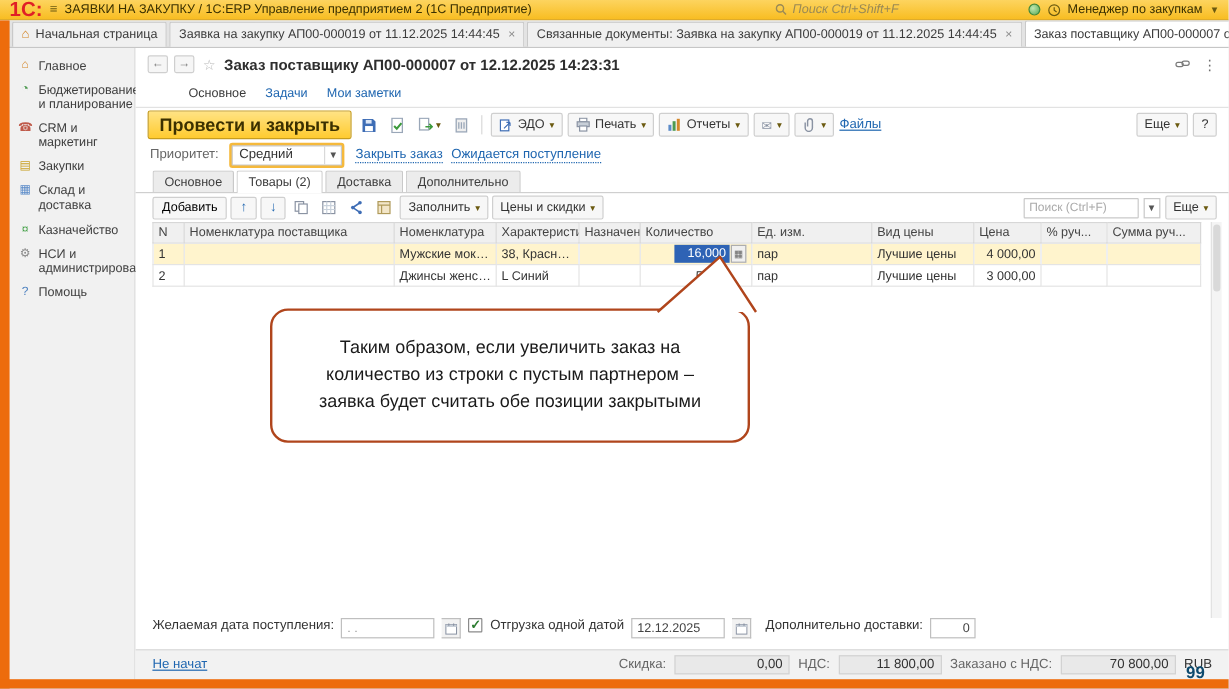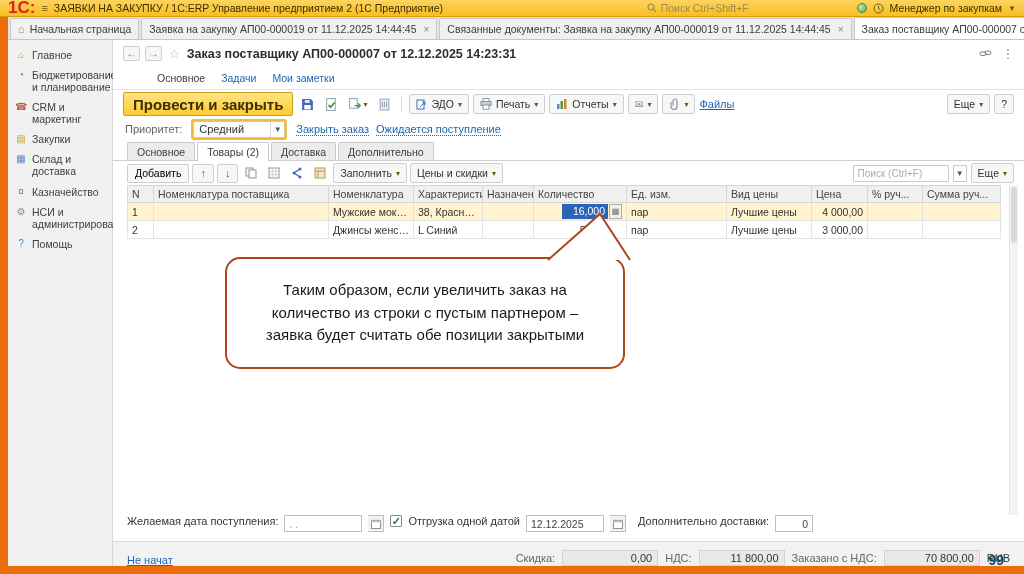--- a/index.html
+++ b/index.html
@@ -15,21 +15,21 @@
   
   .window { position:absolute; left:0; top:0; right:0; bottom:8px; display:flex; flex-direction:column; background:#fff; }
 
   
   .titlebar { height:17px; flex:0 0 17px; background:linear-gradient(180deg,#FDD45F 0%,#F8BD22 100%);
               border-bottom:1px solid #D89B00; display:flex; align-items:center; padding:0 8px; gap:6px; font-size:10.5px; color:#3A3000; }
   .logo { color:#E01F26; font-weight:bold; font-size:17px; }
   .menu-ic { color:#6B5A10; font-size:11px; cursor:default; }
   .tb-title { white-space:nowrap; overflow:hidden; }
   .tb-sp1 { flex:2; } .tb-sp2 { flex:1; }
-  .tb-search { display:flex; align-items:center; gap:4px; color:#9A8A55; white-space:nowrap; }
+  .tb-search { display:flex; align-items:center; gap:4px; color:#9A8A55; white-space:nowrap;font-style:italic; }
   .tb-right { display:flex; align-items:center; gap:6px; white-space:nowrap; }
   .disc-circle { width:10px; height:10px; border-radius:50%; background:radial-gradient(circle at 35% 35%, #BFE8B0, #57A857); border:1px solid #3F8A3F; }
   .car { font-size:8px; color:#6B5A10; }
 
   
   .tabbar { height:23px; flex:0 0 23px; background:#E3E3E3; border-bottom:1px solid #C6C6C6;
             display:flex; align-items:flex-end; padding-left:10px; gap:2px; }
   .wtab { display:flex; align-items:center; gap:5px; height:21px; padding:0 7px; background:#F0F0F0;
           border:1px solid #C9C9C9; border-bottom:none; border-radius:2px 2px 0 0; font-size:10.5px; color:#3C3C3C;
           white-space:nowrap; cursor:default; }
@@ -125,21 +125,21 @@
            font-size:10.5px; color:#444; }
   .field.date { width:78px; }
   .cal-btn { width:16px; height:17px; border:1px solid #BFBFBF; border-left:none; background:#F2F2F2;
              display:flex; align-items:center; justify-content:center; }
   .checkbox { width:12px; height:12px; border:1px solid #8A8A8A; background:#fff; color:#2E7D32; font-size:11px;
               font-weight:bold; line-height:10px; text-align:center; border-radius:1px; }
   .num-field { width:38px; justify-content:flex-end; }
 
   
   .statusbar { height:25px; flex:0 0 25px; background:#F2F2F2; border-top:1px solid #D9D9D9; display:flex;
-               align-items:flex-end; gap:7px; padding:0 14px; }
+               align-items:center; gap:7px; padding:0 14px; }
   .sb-right { margin-left:auto; display:flex; align-items:center; gap:7px; }
   .sum-box { background:#E9E9E9; border:1px solid #D2D2D2; height:16px; display:flex; align-items:center;
              justify-content:flex-end; padding:0 5px; color:#333; }
   .w96 { width:96px; } .w86 { width:86px; }
 </style>
 </head>
 <body>
 
 <div class="slide">
   <div class="window">

